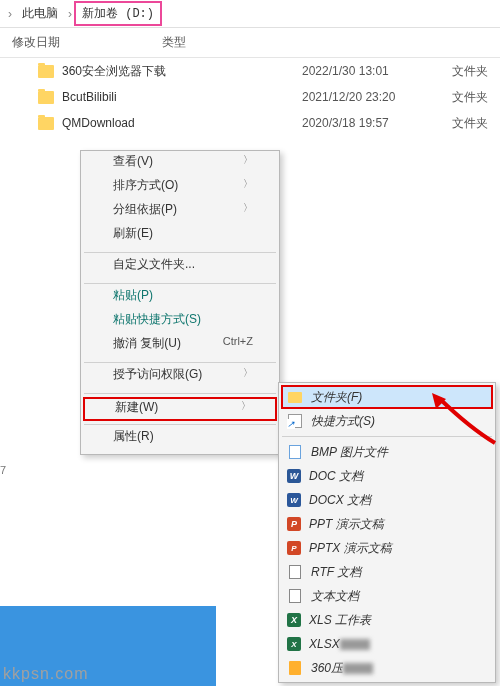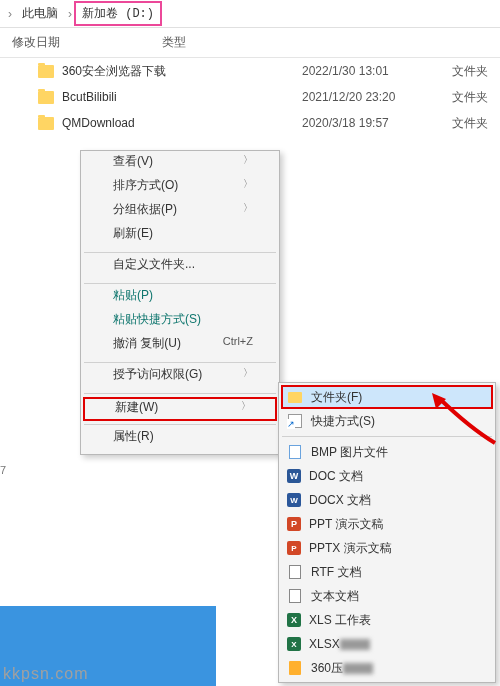--- a/index.html
+++ b/index.html
@@ -25,21 +25,21 @@
     
     .context-menu { position: absolute; top: 150px; left: 80px; width: 200px; background: #f4f4f4; border: 1px solid #b8b8b8; box-shadow: 3px 3px 6px rgba(0,0,0,0.2); padding: 2px; }
     .menu-item { display: flex; justify-content: space-between; height: 24px; padding: 0 24px 0 30px; cursor: default; }
     .menu-item.disabled { color: #0f766e; }
     .menu-item.highlighted { border: 2px solid #e00000; height: 24px; }
     .menu-sep { height: 1px; background: #d0d0d0; margin: 3px 1px; }
     .submenu-arrow { font-size: 10px; color: #555; }
     .menu-shortcut { color: #555; font-size: 11px; }
     
     .submenu { position: absolute; top: 382px; left: 278px; width: 218px; background: #f4f4f4; border: 1px solid #b8b8b8; box-shadow: 3px 3px 6px rgba(0,0,0,0.2); padding: 2px; }
-    .submenu-item { display: flex; align-items: center; height: 24px; padding: 0 10px 0 6px; cursor: default; }
+    .submenu-item { display: flex; align-items: center; height: 24px; padding: 0 10px 0 6px; cursor: default; font-style: italic; }
     .submenu-item.highlighted { background: #cde6fb; border: 2px solid #e00000; height: 24px; padding: 0 8px 0 4px; }
     .sub-icon { width: 16px; height: 16px; display: inline-flex; align-items: center; justify-content: center; margin-right: 8px; font-size: 11px; flex-shrink: 0; }
     .submenu-item.truncated .sub-label { white-space: nowrap; overflow: hidden; text-overflow: clip; }
     
     .red-arrow { position: absolute; top: 393px; left: 430px; pointer-events: none; }
     .red-arrow svg { width: 70px; height: 55px; }
     
     .taskbar-blue { position: absolute; left: 0; bottom: 0; width: 216px; height: 80px; background: #3a94e0; }
     
     .watermark { position: absolute; bottom: 3px; left: 3px; font-size: 16px; color: #a0a0a0; letter-spacing: 1px; }

